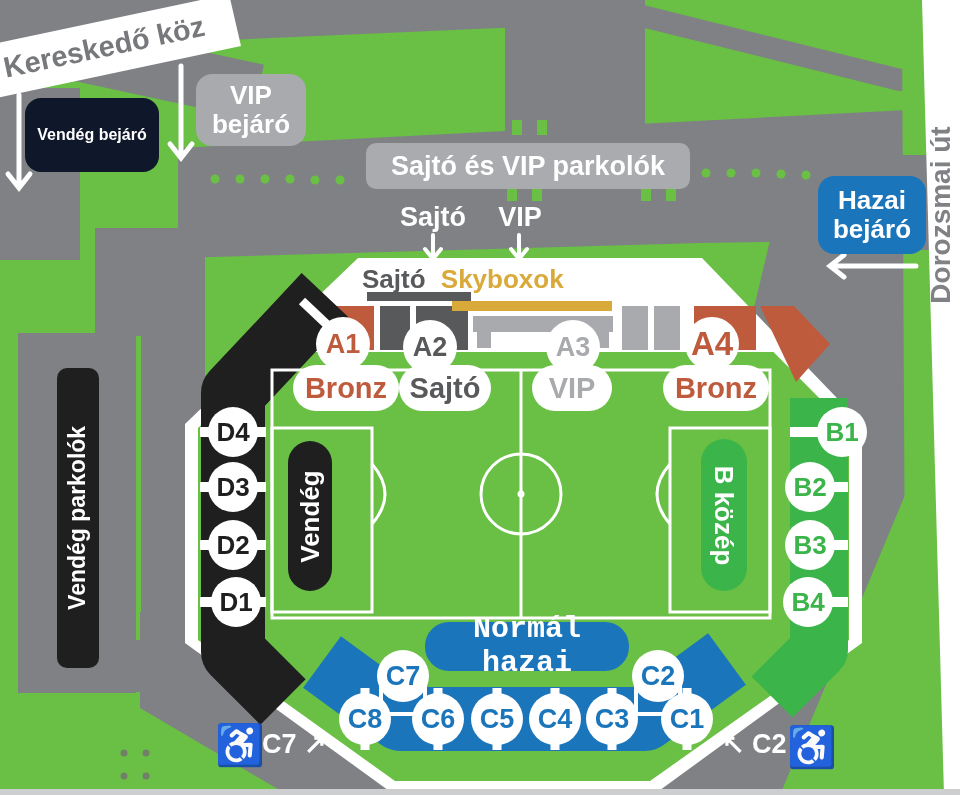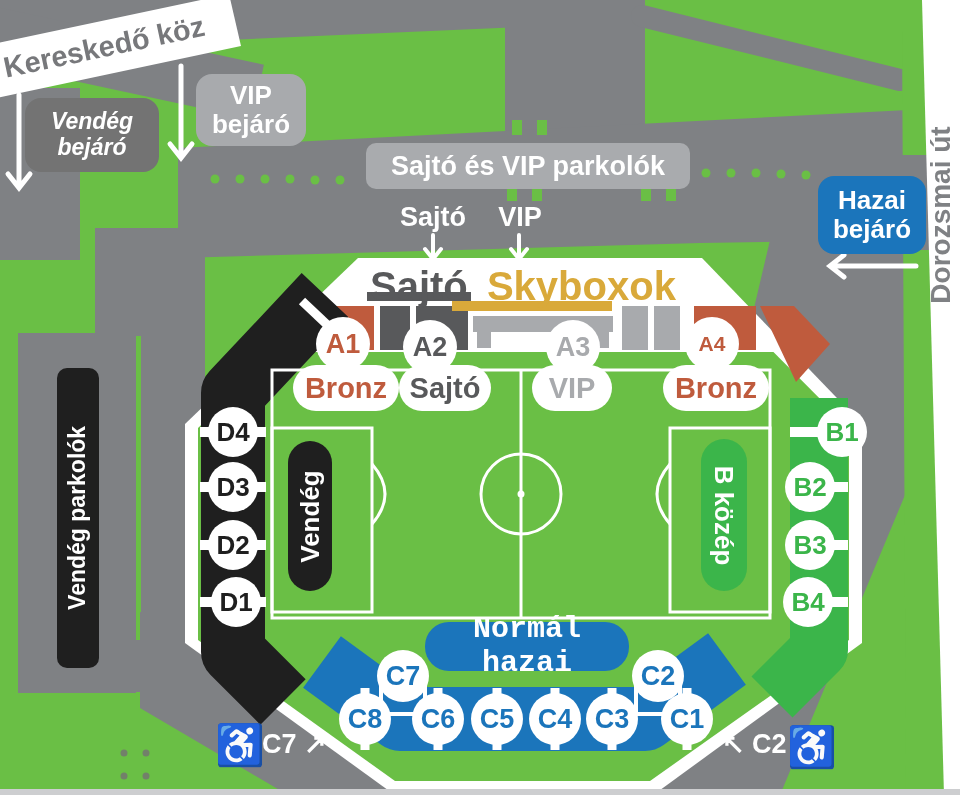--- a/index.html
+++ b/index.html
@@ -131,46 +131,46 @@
     <circle cx="124" cy="753" r="3.5"></circle>
         <circle cx="146" cy="753" r="3.5"></circle>
     <circle cx="124" cy="776" r="3.5"></circle>
         <circle cx="146" cy="776" r="3.5"></circle>
   </g>
 </svg>
 
 <div class="abs" style="left:4px;top:52px;font-size:29px;color:#77787b;transform:rotate(-12deg);transform-origin:0 50%;white-space:nowrap;">Kereskedő köz</div>
 <div class="abs" style="left:941px;top:215px;font-size:28px;color:#7f8184;transform:translate(-50%,-50%) rotate(-90deg);white-space:nowrap;">Dorozsmai út</div>
 
-<div class="badge" style="left:25px;top:98px;width:134px;height:74px;background:#737373;font-size:23px;font-style:italic;">Vendég bejáró</div>
+<div class="badge" style="left:25px;top:98px;width:134px;height:74px;background:#0f172a;font-size:16px;">Vendég bejáró</div>
 <div class="badge" style="left:196px;top:74px;width:110px;height:72px;background:#a8aaad;font-size:26px;">VIP bejáró</div>
 <div class="badge" style="left:366px;top:143px;width:324px;height:46px;background:#a9abae;font-size:27px;border-radius:10px;">Sajtó és VIP parkolók</div>
 <div class="badge" style="left:818px;top:176px;width:108px;height:78px;background:#1b75bb;font-size:26px;">Hazai bejáró</div>
 <div class="badge" style="left:57px;top:368px;width:42px;height:300px;background:#1f1f1f;border-radius:10px;">
   <span class="rotccw" style="font-size:23px;white-space:nowrap;">Vendég parkolók</span>
 </div>
 
 <div class="gatelbl" style="left:396px;top:202px;width:74px;">Sajtó</div>
 <div class="gatelbl" style="left:494px;top:202px;width:52px;">VIP</div>
 
-<div class="abs" style="left:370px;top:264px;font-size:40px;white-space:nowrap;">
+<div class="abs" style="left:362px;top:264px;font-size:26px;white-space:nowrap;">
   <span style="color:#58595b;">Sajtó</span>
   <span style="color:#d9a93a;margin-left:8px;">Skyboxok</span>
 </div>
 
 <div class="circ" style="left:316px;top:317px;width:54px;height:54px;font-size:27px;">
   <span style="color: rgb(191, 91, 61);">A1</span>
     </div>
 <div class="circ" style="left:403px;top:320px;width:54px;height:54px;font-size:27px;">
   <span style="color: rgb(88, 89, 91);">A2</span>
     </div>
 <div class="circ" style="left:546px;top:320px;width:54px;height:54px;font-size:27px;">
   <span style="color: rgb(168, 170, 173);">A3</span>
     </div>
-<div class="circ" style="left:685px;top:317px;width:54px;height:54px;font-size:21px;">
+<div class="circ" style="left:685px;top:317px;width:54px;height:54px;font-size:33px;">
   <span style="color: rgb(191, 91, 61);">A4</span>
     </div>
 
 <div class="wpill" style="left:293px;top:365px;width:106px;height:46px;">
   <span style="color: rgb(191, 91, 61);">Bronz</span>
     </div>
 <div class="wpill" style="left:399px;top:365px;width:92px;height:46px;">
   <span style="color: rgb(88, 89, 91);">Sajtó</span>
     </div>
 <div class="wpill" style="left:532px;top:365px;width:80px;height:46px;">

